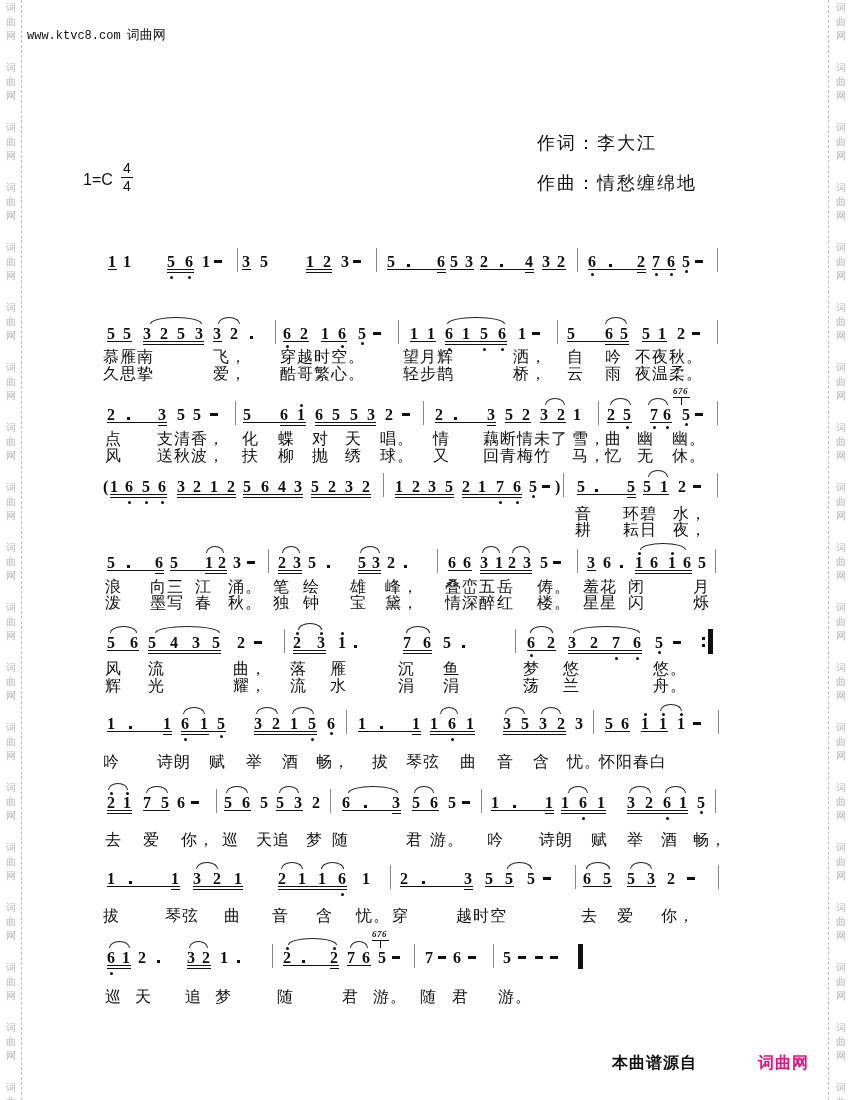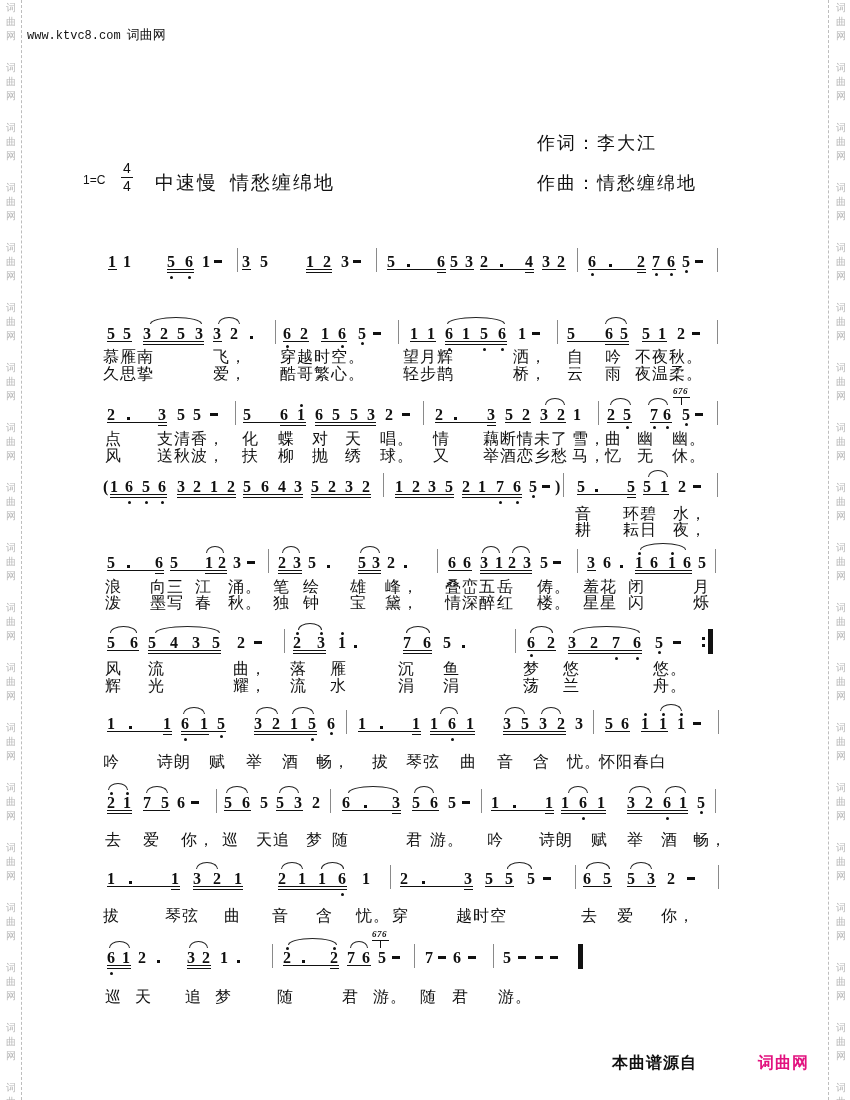--- a/index.html
+++ b/index.html
@@ -20,21 +20,21 @@
   .wm-col.right .wm-char { left: 6px; }
 
   
   .site { position: absolute; left: 27px; top: 28px; font-size: 12px; line-height: 14px; white-space: nowrap; }
   .site .url { font-family: "Liberation Mono", monospace; font-size: 12px; }
   .site .name { font-family: "DejaVu Sans", sans-serif; font-size: 13px; margin-left: 6px; }
   .title { position: absolute; left: 330px; top: 104px; font-size: 29px; line-height: 32px; letter-spacing: 2px; white-space: nowrap; }
   .credit { position: absolute; left: 537px; font-size: 18px; line-height: 22px; letter-spacing: 2px; white-space: nowrap; }
   .credit.lyricist { top: 132px; }
   .credit.composer { top: 172px; }
-  .key { position: absolute; left: 83px; top: 171px; font-family: "Liberation Sans", sans-serif; font-size: 12px; line-height: 18px; }
+  .key { position: absolute; left: 83px; top: 171px; font-family: "Liberation Sans", sans-serif; font-size: 16px; line-height: 18px; }
   .timesig { position: absolute; left: 121px; top: 160px; width: 12px; text-align: center; font-family: "Liberation Sans", sans-serif; font-size: 14px; }
   .timesig .num { display: block; line-height: 17px; border-bottom: 1px solid #111; }
   .timesig .den { display: block; line-height: 16px; }
   .tempo { position: absolute; left: 155px; top: 171px; font-size: 19px; line-height: 22px; letter-spacing: 2px; white-space: nowrap; }
   .tempo .gap { display: inline-block; width: 12px; }
 
   
   #score { position: absolute; left: 0; top: 0; width: 850px; height: 1100px; }
   .note {
     position: absolute; white-space: nowrap;
@@ -192,23 +192,20 @@
   </div>
   <div class="credit composer">
     <span>作曲：</span><span>情愁缠绵地</span>
   </div>
 
   <div class="key">1=C</div>
   <div class="timesig">
     <span class="num">4</span>
     <span class="den">4</span>
   </div>
-  <div class="tempo">
-    <span>中速慢</span><span class="gap"></span><span>情愁缠绵地</span>
-  </div>
 
   <div id="score">
       <div class="staff-row">
         <div class="measure">
           <div class="note-group">
             <div class="note" style="left: 108px; top: 254px;">1</div>
             <div class="uline" style="left: 108px; width: 9px; top: 269px;"></div>
           </div>
           <div class="note-group">
             <div class="note" style="left: 123px; top: 254px;">1</div>
@@ -509,21 +506,21 @@
         <div class="lyric" style="left: 637px; top: 430px;">幽</div>
         <div class="lyric" style="left: 672px; top: 430px;">幽。</div>
         <div class="lyric" style="left: 105px; top: 447px;">风</div>
         <div class="lyric" style="left: 157px; top: 447px;">送秋波，</div>
         <div class="lyric" style="left: 242px; top: 447px;">扶</div>
         <div class="lyric" style="left: 278px; top: 447px;">柳</div>
         <div class="lyric" style="left: 312px; top: 447px;">抛</div>
         <div class="lyric" style="left: 345px; top: 447px;">绣</div>
         <div class="lyric" style="left: 380px; top: 447px;">球。</div>
         <div class="lyric" style="left: 433px; top: 447px;">又</div>
-        <div class="lyric" style="left: 483px; top: 447px;">举酒恋乡愁</div>
+        <div class="lyric" style="left: 483px; top: 447px;">回青梅竹</div>
         <div class="lyric" style="left: 572px; top: 447px;">马，</div>
         <div class="lyric" style="left: 605px; top: 447px;">忆</div>
         <div class="lyric" style="left: 637px; top: 447px;">无</div>
         <div class="lyric" style="left: 672px; top: 447px;">休。</div>
       </div>
       <div class="staff-row">
         <div class="measure">
           <div class="note-group">
             <div class="note" style="left: 103px; top: 479px;">(</div>
           </div>

